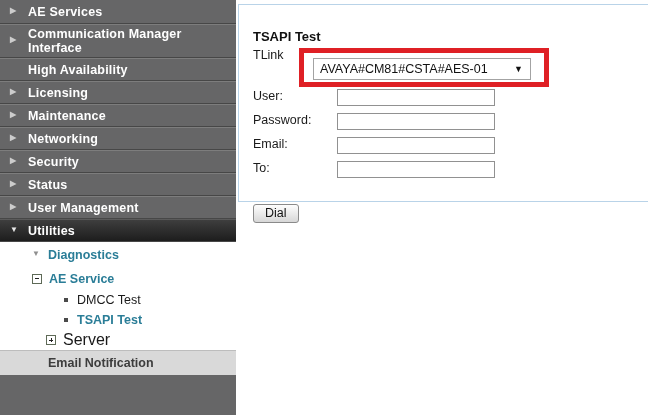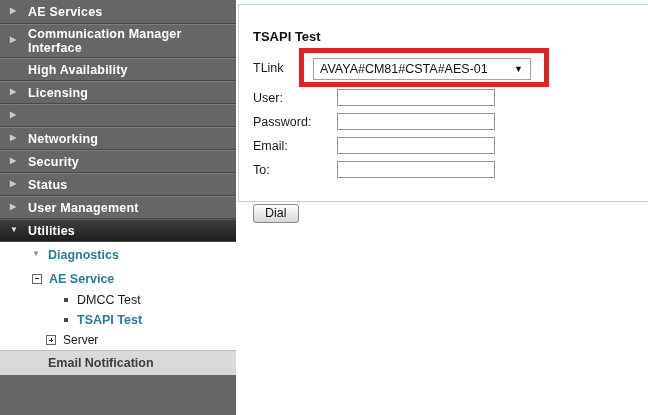--- a/index.html
+++ b/index.html
@@ -56,39 +56,39 @@
     content:""; position:absolute; top:2px; bottom:2px; left:3.5px; width:1px; background:#222;
   }
   .sub-test {
     display:flex; align-items:center; height:20px; padding-left:64px;
     font-size:12.5px; color:#1a1a1a; cursor:pointer;
   }
   .sub-test .bullet { width:4px; height:4px; background:#4a4a4a; margin-right:9px; flex:none; }
   .sub-test.active { color:#2a7d97; font-weight:bold; }
   .sub-server {
     display:flex; align-items:center; height:20px; padding-left:46px;
-    font-size:12px; color:#1a1a1a; cursor:pointer;
+    font-size:16px; color:#1a1a1a; cursor:pointer;
   }
   .email-row {
     display:flex; align-items:center; box-sizing:border-box; height:25px; padding-left:48px;
     background:#d9d9d9; border-top:1px solid #bdbdbd;
     color:#3d3d3d; font-weight:bold; font-size:12.5px; cursor:pointer;
   }
 
   
   .panel {
     position:absolute; left:238px; top:4px; width:410px; height:198px;
     box-sizing:border-box; background:#fff;
     border:1px solid #b9d3e8; border-right:none;
   }
   .panel-title {
     margin:24px 0 0 14px; font-size:13px; font-weight:bold; color:#111;
   }
   .form { margin:4px 0 0 14px; }
-  .row { display:flex; align-items:center; }
+  .row { display:flex; align-items:flex-start; }
   .row .flabel { width:60px; flex:none; font-size:12.5px; color:#1a1a1a; }
   .row-tlink { margin-bottom:2px; }
   .red-box {
     display:inline-block; margin-left:-14px;
     border:5px solid #df2025; padding:5px 13px 2px 9px;
   }
   .dropdown {
     box-sizing:border-box; width:218px; height:22px;
     border:1px solid #a3a3a3; background:#fff;
     display:flex; align-items:center; padding:0 6px;
@@ -128,20 +128,21 @@
     <span>High Availability</span>
   </div>
 
   <div class="nav-item">
     <span class="arrow">▶</span>
     <span>Licensing</span>
   </div>
 
   <div class="nav-item">
     <span class="arrow">▶</span>
+    <span>Maintenance</span>
   </div>
 
   <div class="nav-item">
     <span class="arrow">▶</span>
     <span>Networking</span>
   </div>
 
   <div class="nav-item">
     <span class="arrow">▶</span>
     <span>Security</span>

